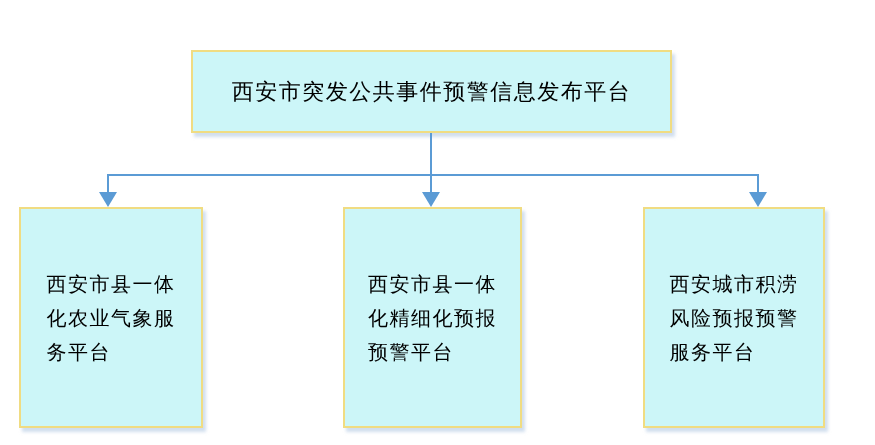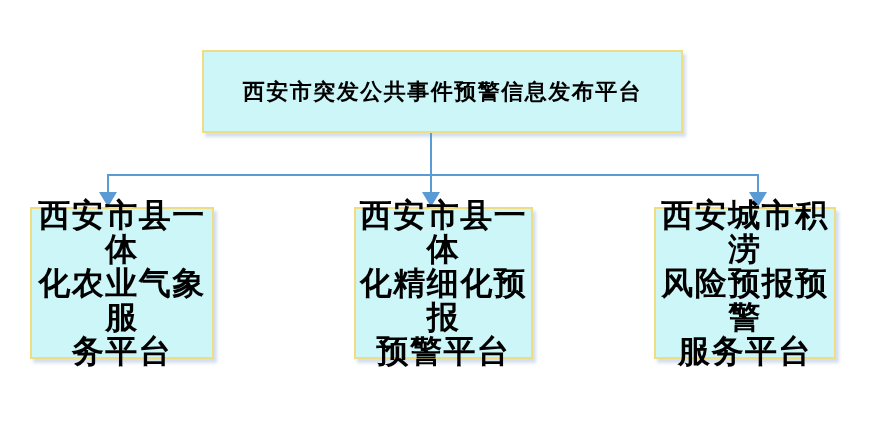--- a/index.html
+++ b/index.html
@@ -17,39 +17,38 @@
   }
   .box {
     position: absolute;
     box-sizing: border-box;
     background: var(--box-fill, #ccf6f8);
     border: 2px solid var(--box-border, #f0dc82);
     box-shadow: 3px 4px 3px rgba(173, 196, 224, 0.55);
     display: flex;
     align-items: center;
     justify-content: center;
-    text-align: center;
-    font-weight: bold;
+    text-align: left;
+    font-weight: normal;
     color: var(--text, #000000);
     white-space: pre-line;
-    margin-left: 11px;
   }
   .box.root {
     left: 191px;
     top: 50px;
     width: 481px;
     height: 83px;
     font-size: 22px;
     letter-spacing: 1.5px;
   }
   .box.child {
     top: 207px;
     width: 184px;
-    height: 152px;
-    font-size: 32px;
+    height: 221px;
+    font-size: 20px;
     line-height: 34px;
     letter-spacing: 1.5px;
   }
   .box.child.c0 { left: 19px;  }
   .box.child.c1 { left: 343px; width: 179px; }
   .box.child.c2 { left: 643px; width: 182px; }
 
   .line {
     position: absolute;
     background: var(--connector, #5b9bd5);

